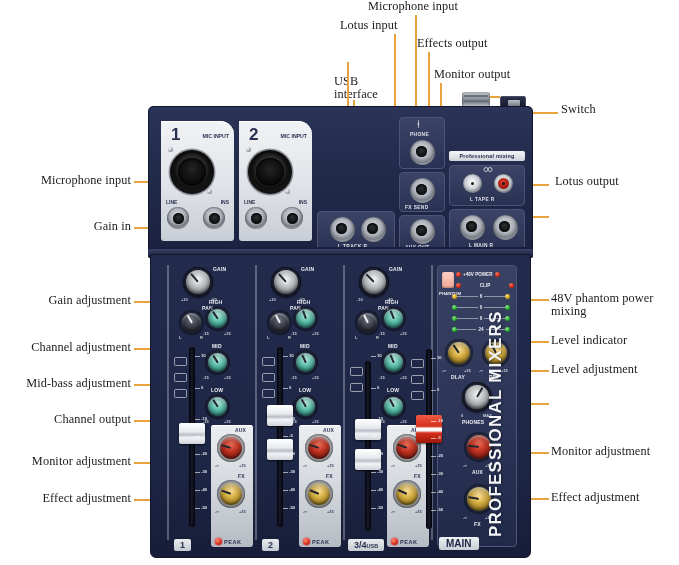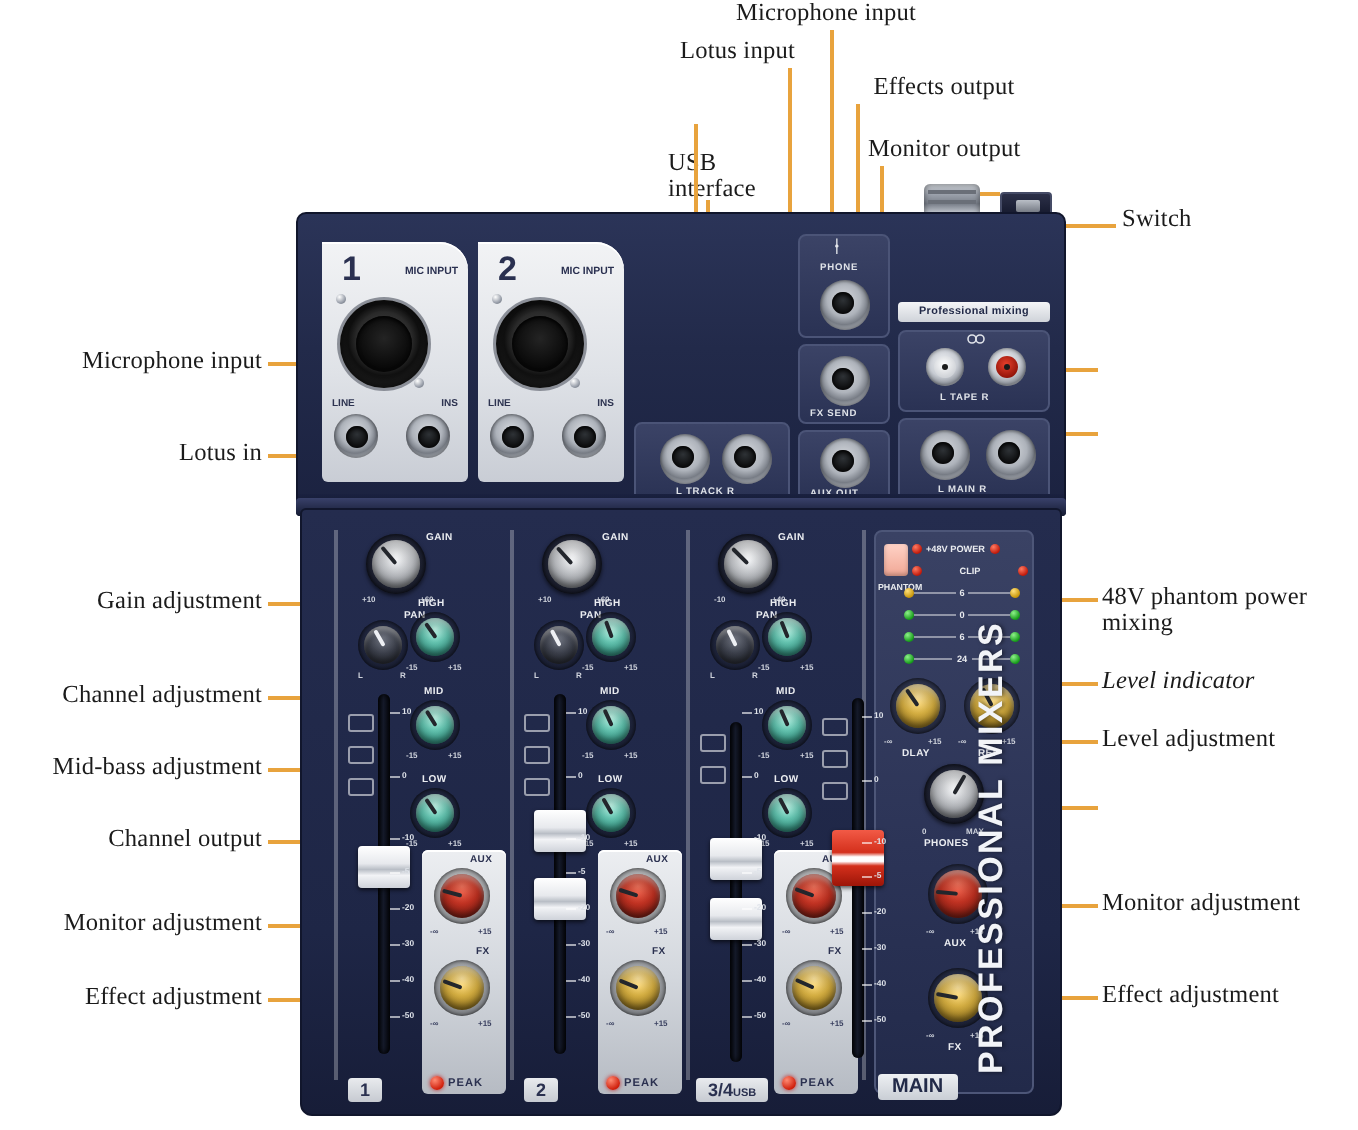--- a/index.html
+++ b/index.html
@@ -286,21 +286,21 @@
 </style>
 </head>
 <body>
 
 <div id="root">
 
   <div class="lbl" style="left:334px; top:75px; width:70px;">USB
 interface</div>
   <div class="lbl" style="left:340px; top:19px; width:90px;">Lotus input</div>
   <div class="lbl" style="left:368px; top:0px; width:140px;">Microphone input</div>
-  <div class="lbl" style="left:417px; top:37px; width:110px;text-align:center;">Effects output</div>
+  <div class="lbl" style="left:417px; top:37px; width:110px;">Effects output</div>
   <div class="lbl" style="left:434px; top:68px; width:110px;">Monitor output</div>
   <div class="lbl" style="left:561px; top:103px; width:70px;">Switch</div>
 
   <div class="ln lnv" style="left:347px; top:62px; height:83px;"></div>
   <div class="ln lnh" style="left:317px; top:144px; width:32px;"></div>
 
   <div class="ln lnv" style="left:353px; top:100px; height:30px;"></div>
 
   <div class="ln lnv" style="left:394px; top:34px; height:118px;"></div>
   <div class="ln lnh" style="left:394px; top:185px; width:59px;"></div>
@@ -315,21 +315,21 @@
 
   <div class="ln lnv" style="left:440px; top:83px; height:147px;"></div>
   <div class="ln lnh" style="left:413px; top:229px; width:28px;"></div>
 
   <div class="ln lnh" style="left:478px; top:96px; width:22px;"></div>
   <div class="ln lnv" style="left:478px; top:96px; height:8px;"></div>
 
   <div class="ln lnh" style="left:513px; top:112px; width:45px;"></div>
 
   <div class="lbl l" style="left:6px; top:174px; width:125px;">Microphone input</div>
-  <div class="lbl l" style="left:6px; top:220px; width:125px;">Lotus in</div>
+  <div class="lbl l" style="left:6px; top:220px; width:125px;">Gain in</div>
   <div class="lbl l" style="left:0px; top:341px; width:131px;">Channel adjustment</div>
   <div class="lbl l" style="left:6px; top:294px; width:125px;">Gain adjustment</div>
   <div class="lbl l" style="left:0px; top:377px; width:131px;">Mid-bass adjustment</div>
   <div class="lbl l" style="left:6px; top:413px; width:125px;">Channel output</div>
   <div class="lbl l" style="left:0px; top:455px; width:131px;">Monitor adjustment</div>
   <div class="lbl l" style="left:0px; top:492px; width:131px;">Effect adjustment</div>
 
   <div class="ln lnh" style="left:134px; top:181px; width:51px;"></div>
   <div class="ln lnh" style="left:134px; top:227px; width:52px;"></div>
   <div class="ln lnh" style="left:134px; top:301px; width:48px;"></div>
@@ -339,23 +339,24 @@
   <div class="ln lnv" style="left:219px; top:341px; height:78px;"></div>
   <div class="ln lnh" style="left:205px; top:341px; width:15px;"></div>
   <div class="ln lnh" style="left:205px; top:418px; width:15px;"></div>
 
   <div class="ln lnh" style="left:134px; top:420px; width:60px;"></div>
   <div class="ln lnv" style="left:193px; top:420px; height:40px;"></div>
 
   <div class="ln lnh" style="left:134px; top:462px; width:79px;"></div>
   <div class="ln lnh" style="left:134px; top:499px; width:79px;"></div>
 
+  <div class="lbl r" style="left:555px; top:175px; width:120px;">Lotus output</div>
   <div class="lbl r" style="left:551px; top:292px; width:128px;">48V phantom power
 mixing</div>
-  <div class="lbl r" style="left:551px; top:334px; width:128px;font-style:italic;">Level indicator</div>
+  <div class="lbl r" style="left:551px; top:334px; width:128px;">Level indicator</div>
   <div class="lbl r" style="left:551px; top:363px; width:128px;">Level adjustment</div>
   <div class="lbl r" style="left:551px; top:445px; width:128px;">Monitor adjustment</div>
   <div class="lbl r" style="left:551px; top:491px; width:128px;">Effect adjustment</div>
 
   <div class="ln lnh" style="left:466px; top:184px; width:83px;"></div>
   <div class="ln lnv" style="left:466px; top:184px; height:9px;"></div>
 
   <div class="ln lnh" style="left:463px; top:216px; width:86px;"></div>
   <div class="ln lnv" style="left:463px; top:216px; height:14px;"></div>
 

